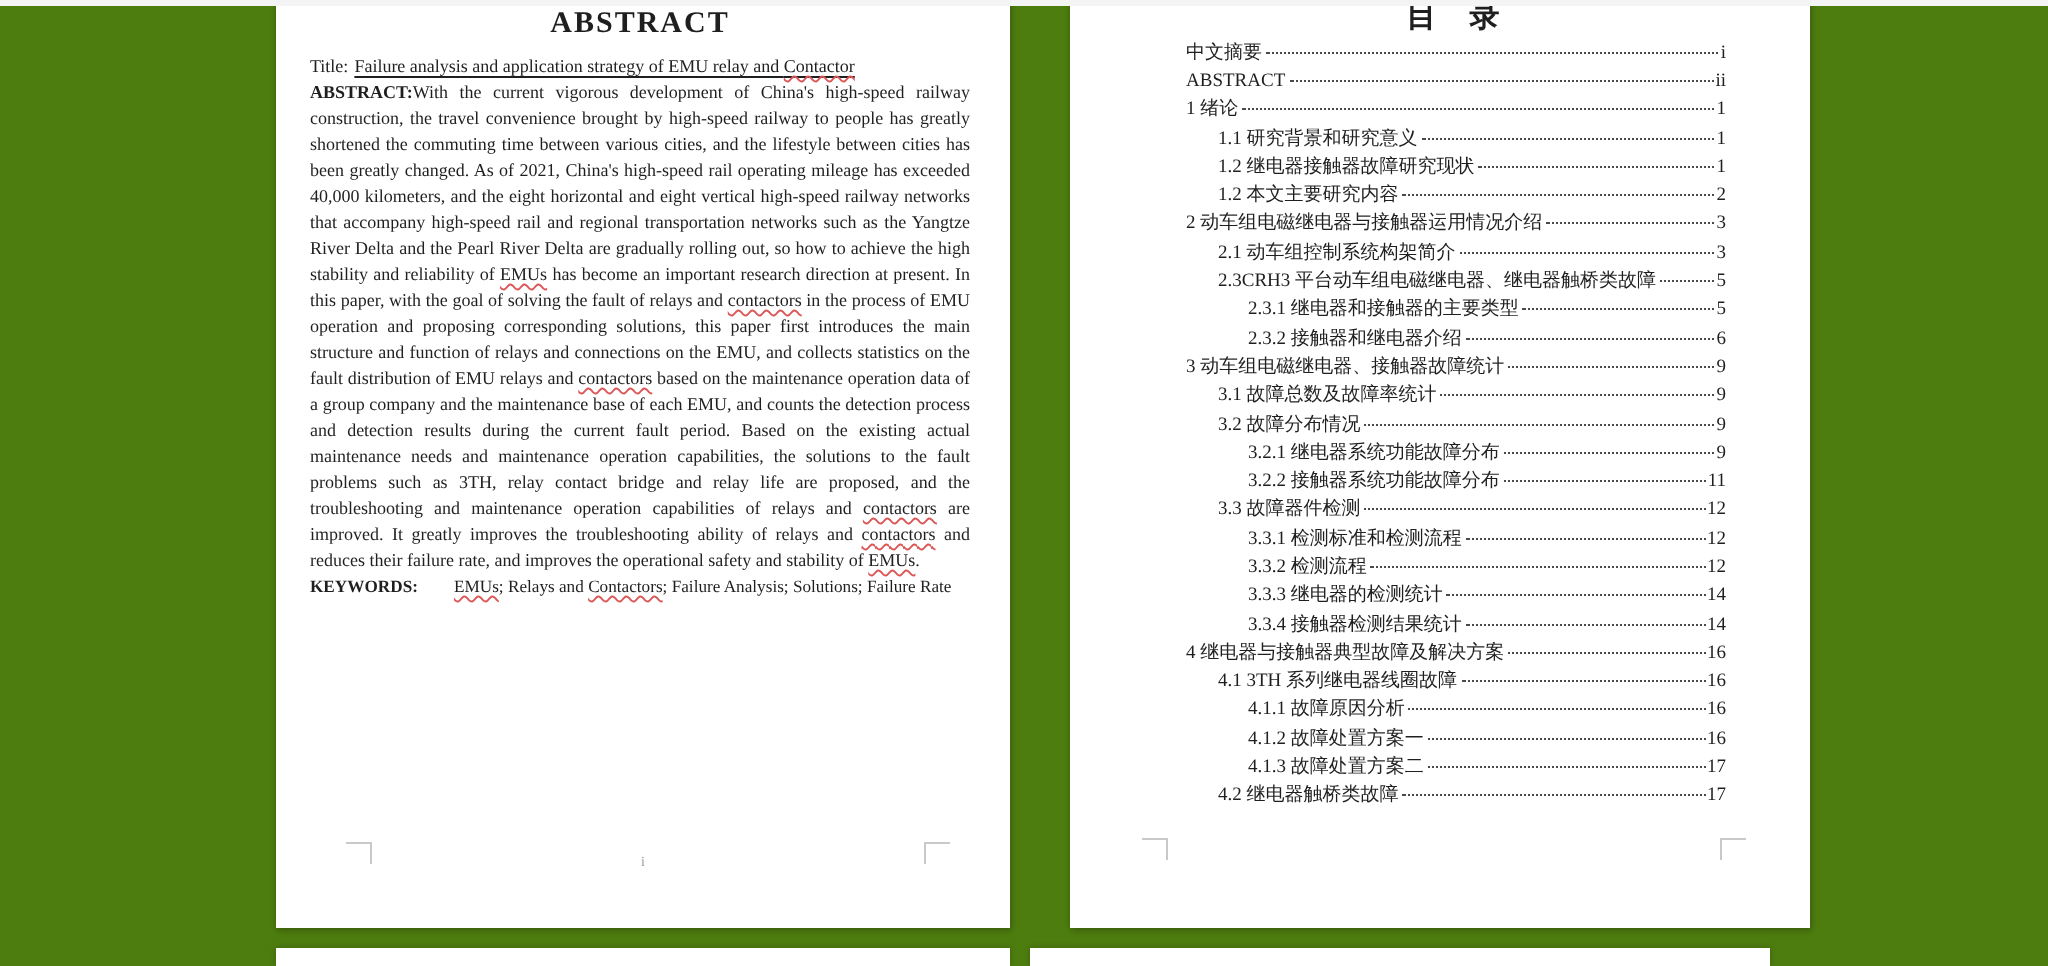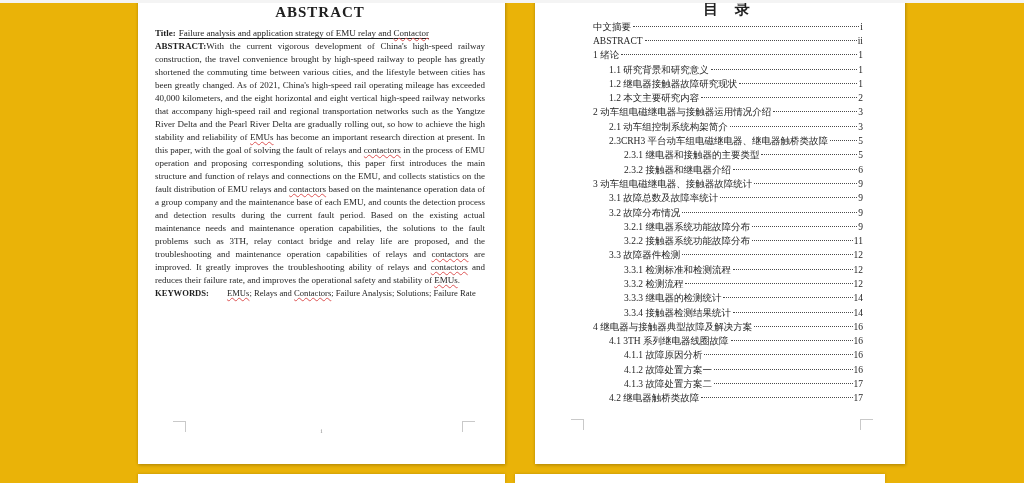--- a/index.html
+++ b/index.html
@@ -1,18 +1,18 @@
 <!DOCTYPE html>
 <html><head>
 <meta charset="utf-8">
 <style>
   html,body{margin:0;padding:0;}
   .stage{
     position:relative;width:1024px;height:483px;overflow:hidden;
-    background:#eab308;
+    background:#4d7c0f;
     font-family:"Liberation Serif","DejaVu Serif",serif;
     color:#1f1f1f;
   }
   .top-strip{position:absolute;top:0;left:0;width:1024px;height:3px;background:#f4f4f4;z-index:6;}
   .page{
     position:absolute;top:0;background:#ffffff;
     box-shadow:0 0 3px rgba(0,0,0,.20), 1px 2px 3px rgba(0,0,0,.12);
     z-index:2;
   }
   #page-abstract{left:138px;width:367px;height:464px;}
@@ -24,21 +24,21 @@
   #sliver-left{left:138px;width:367px;}
   #sliver-right{left:515px;width:370px;}
 
   
   .abs-inner{padding:3px 20px 0 17px;}
   .abs-heading{
     margin:0 0 5px 0;text-align:center;font-size:15px;font-weight:bold;
     letter-spacing:1px;line-height:19px;
   }
   .doc-text{font-size:9px;line-height:13px;text-align:justify;}
-  .title-line .lbl{font-weight:bold;margin-right:3px;}
+  .title-line .lbl{font-weight:normal;margin-right:3px;}
   .title-line .ttl{text-decoration:underline;text-decoration-thickness:1px;text-underline-offset:2px;}
   .kw-line{font-size:8.6px;}
   .kw-line .lbl{font-weight:bold;margin-right:18px;}
   .para .lbl{font-weight:bold;}
   .sq{
     text-decoration-line:underline;
     text-decoration-style:wavy;
     text-decoration-color:#dd5555;
     text-decoration-thickness:1px;
     text-underline-offset:1px;

